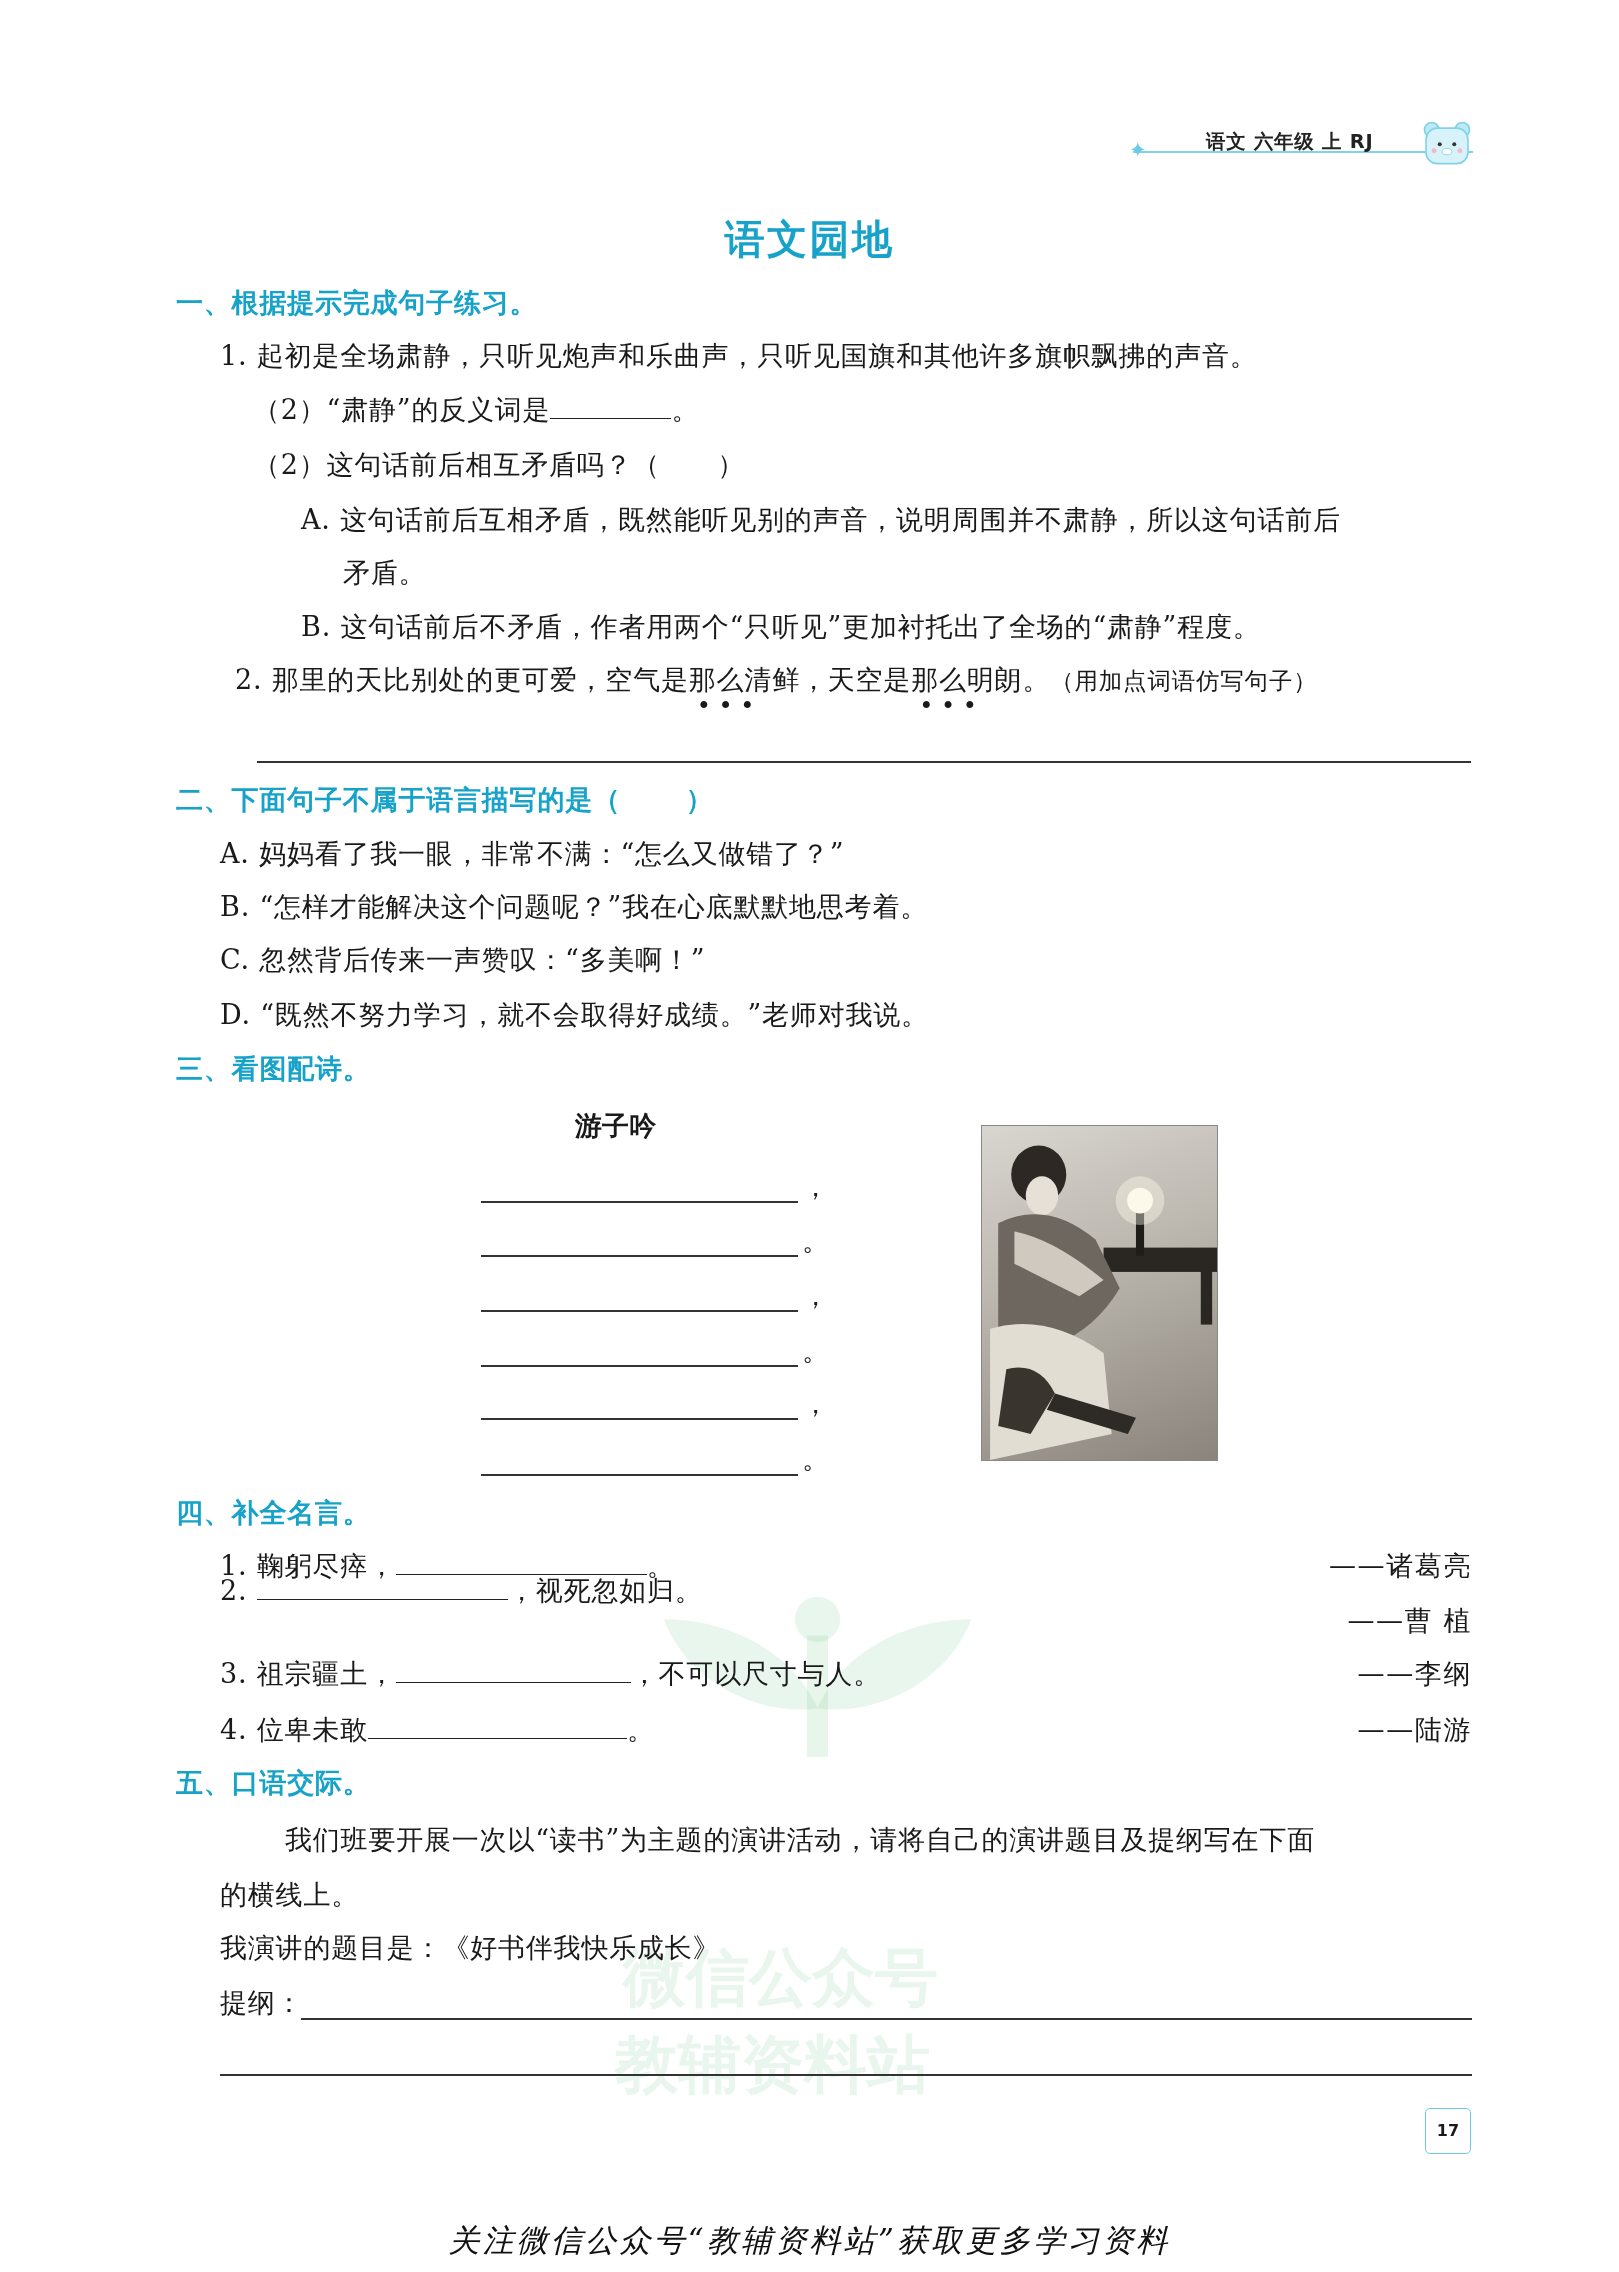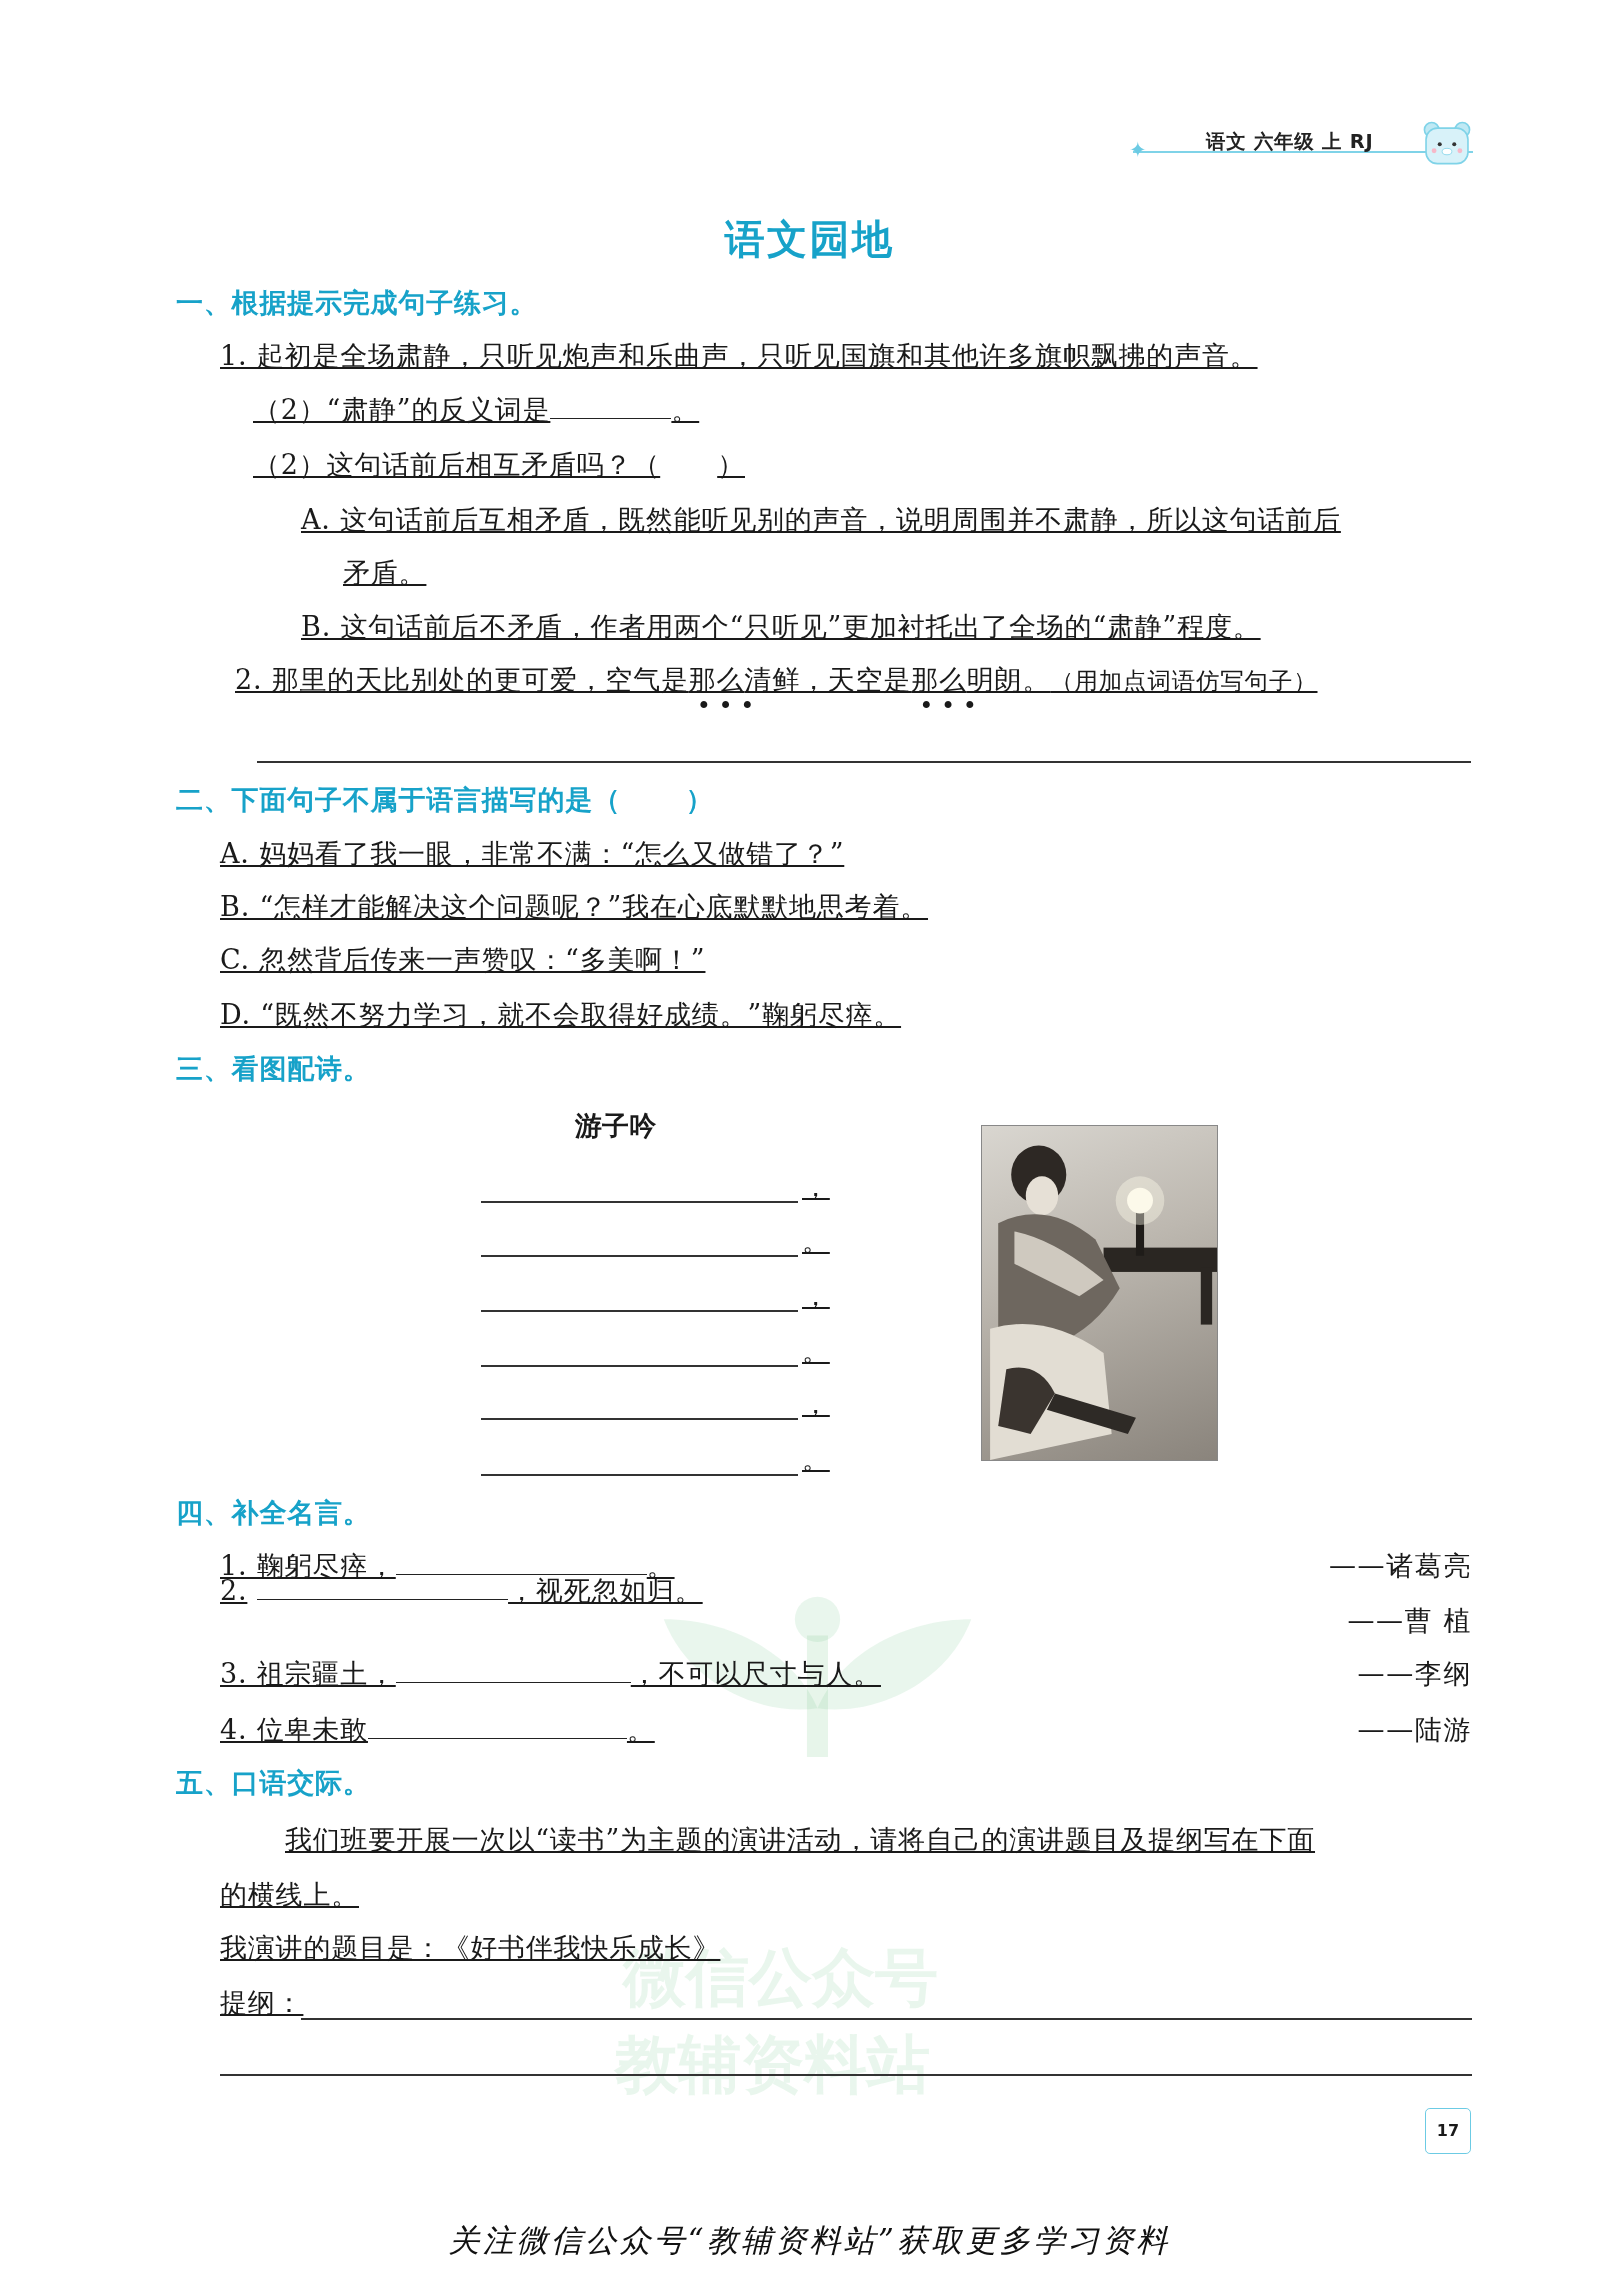--- a/index.html
+++ b/index.html
@@ -12,21 +12,21 @@
   .abs { position: absolute; }
   
   .hdr-line { left: 1133px; top: 151px; width: 340px; height: 2.4px; background: #7fd3e8; }
   .hdr-star { left: 1129px; top: 138px; font-size: 21px; color: #6ccbe4; font-family: "DejaVu Sans", sans-serif; }
   .hdr-text { left: 1206px; top: 128px; font-size: 19.4px; font-weight: bold; font-family: "DejaVu Sans", sans-serif; letter-spacing: 0.8px; color: #222; }
   .bear { left: 1422px; top: 120px; width: 50px; height: 47px; }
   
   .title { left: 0; width: 1619px; top: 212px; text-align: center; font-size: 40px; font-weight: bold; color: #17a2c9; font-family: "DejaVu Sans", sans-serif; letter-spacing: 2.4px; }
   
   .sec { font-family: "DejaVu Sans", sans-serif; font-weight: bold; font-size: 27px; color: #17a2c9; letter-spacing: 0.8px; }
-  .txt { font-size: 27px; letter-spacing: 0.8px; white-space: nowrap; text-decoration: underline; }
+  .txt { font-size: 27px; letter-spacing: 0.8px; white-space: nowrap; }
   .blank { display: inline-block; border-bottom: 1.6px solid #222; vertical-align: baseline; height: 24px; }
   .rule { height: 1.6px; background: #333; }
   .paren { display: inline-block; width: 57px; }
   .dots { font-size: 24px; letter-spacing: 0; }
   .attr { font-size: 27px; letter-spacing: 1.6px; text-align: right; width: 211px; }
   .pic { left: 981px; top: 1125px; width: 235px; height: 334px; background: linear-gradient(160deg,#d9d6d0 0%,#bdb8b0 40%,#8a847c 100%); border: 0.8px solid #888; overflow: hidden; }
   .pageno { left: 1425px; top: 2108px; width: 44px; height: 44px; border: 1.6px solid #6ccbe4; border-radius: 4.9px; font-family: "DejaVu Sans", sans-serif; font-size: 16px; font-weight: bold; text-align: center; line-height: 44px; }
   .footer { left: 0; width: 1619px; top: 2220px; text-align: center; font-size: 31px; font-style: italic; letter-spacing: 3.2px; color: #111; }
   .wm { font-family: "DejaVu Sans", sans-serif; font-weight: bold; color: rgba(120,200,140,0.16); white-space: nowrap; }
 </style>
@@ -73,21 +73,21 @@
   <span>2. 那里的天比别处的更可爱，空气是</span><span style="position:relative"><span>那么</span><span class="dots" style="position:absolute;left:8px;top:27.5px;">• • •</span></span><span>清鲜，天空是</span><span style="position:relative"><span>那么</span><span class="dots" style="position:absolute;left:8px;top:27.5px;">• • •</span></span><span>明朗。</span><span style="font-size:23.5px">（用加点词语仿写句子）</span>
 </div>
 <div class="abs rule" style="left:257px;top:761px;width:1214px;"></div>
 
 <div class="abs sec" style="left:176px;top:782px;">
   <span>二、下面句子不属于语言描写的是（</span><span class="paren" style="width:65px"></span><span>）</span>
 </div>
 <div class="abs txt" style="left:220px;top:836px;">A. 妈妈看了我一眼，非常不满：“怎么又做错了？”</div>
 <div class="abs txt" style="left:220px;top:889px;">B. “怎样才能解决这个问题呢？”我在心底默默地思考着。</div>
 <div class="abs txt" style="left:220px;top:942px;">C. 忽然背后传来一声赞叹：“多美啊！”</div>
-<div class="abs txt" style="left:220px;top:997px;">D. “既然不努力学习，就不会取得好成绩。”鞠躬尽瘁。</div>
+<div class="abs txt" style="left:220px;top:997px;">D. “既然不努力学习，就不会取得好成绩。”老师对我说。</div>
 
 <div class="abs sec" style="left:176px;top:1051px;">三、看图配诗。</div>
 <div class="abs" style="left:575px;top:1108px;font-size:27px;font-weight:bold;font-family:'DejaVu Sans',sans-serif;">游子吟</div>
 
 <div class="abs rule" style="left:481px;top:1201px;width:317px;"></div>
 <div class="abs txt" style="left:802px;top:1169px;">，</div>
 <div class="abs rule" style="left:481px;top:1255px;width:317px;"></div>
 <div class="abs txt" style="left:802px;top:1223px;">。</div>
 <div class="abs rule" style="left:481px;top:1310px;width:317px;"></div>
 <div class="abs txt" style="left:802px;top:1278px;">，</div>

